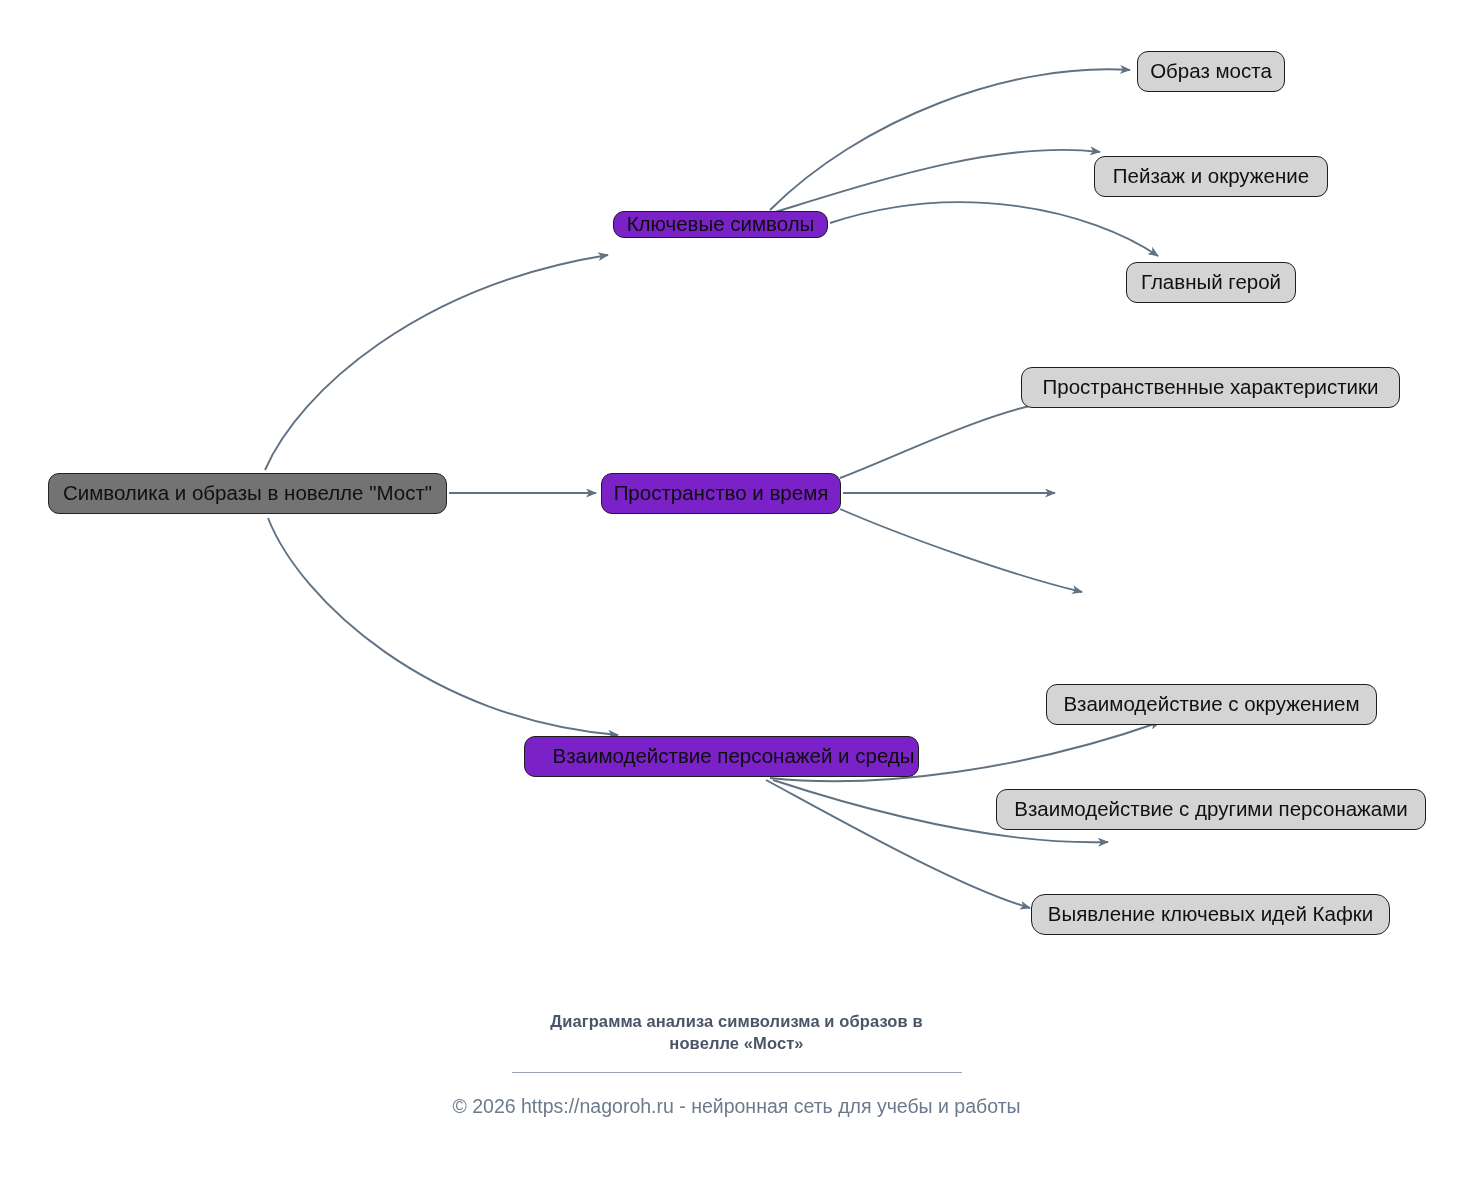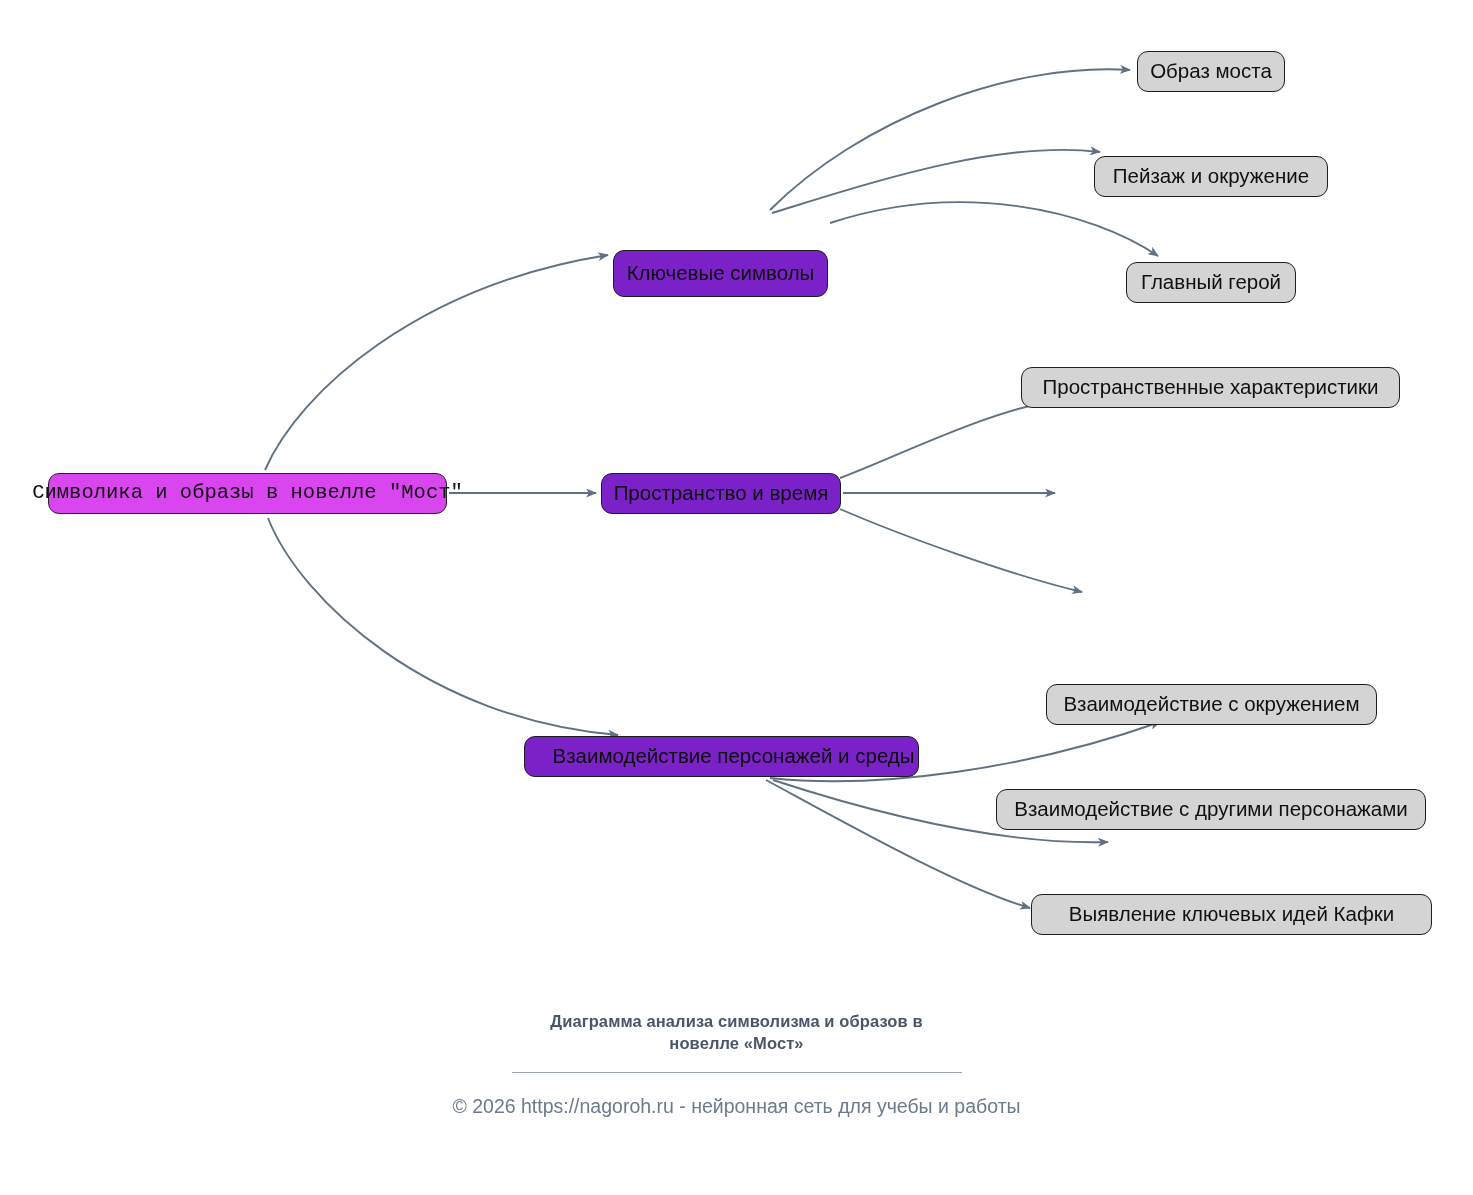--- a/index.html
+++ b/index.html
@@ -8,46 +8,46 @@
 
   #canvas{position:absolute;inset:0;width:1473px;height:1195px;}
 
   svg#edges{position:absolute;left:0;top:0;width:1473px;height:1195px;pointer-events:none;}
 
   .node{position:absolute;box-sizing:border-box;display:flex;align-items:center;
         justify-content:center;border-radius:11px;border:1.4px solid #1a1a1a;
         white-space:nowrap;line-height:1;}
   .node span{display:block;}
 
-  .node.root{background:#d946ef;border-color:#232323;font-family:Liberation Mono, monospace;}
+  .node.root{background:#737373;border-color:#232323;}
   .node.root span{color:#101010;font-size:20.5px;}
 
   .node.branch{background:#7A22C8;border-color:#1d1d1d;}
   .node.branch span{color:#0d0d0d;font-size:20.5px;}
 
   .node.leaf{background:#D4D4D4;border-color:#1e1e1e;}
   .node.leaf span{color:#101010;font-size:20.5px;}
 
   
   #n-root    {left:48px;  top:473px; width:399px; height:41px;}
-  #n-b1      {left:613px; top:211px; width:215px; height:47px;margin-top:39px;}
+  #n-b1      {left:613px; top:211px; width:215px; height:27px;}
   #n-b2      {left:601px; top:473px; width:240px; height:41px;}
   #n-b3      {left:524px; top:736px; width:395px; height:41px;padding-left:24px;}
 
   #n-l11     {left:1137px;top:51px;  width:148px; height:41px;}
   #n-l12     {left:1094px;top:156px; width:234px; height:41px;}
   #n-l13     {left:1126px;top:262px; width:170px; height:41px;}
 
   #n-l21     {left:1021px;top:367px; width:379px; height:41px;}
   #n-l22     {left:1062px;top:473px; width:295px; height:41px;}
   #n-l23     {left:1075px;top:578px; width:270px; height:41px;}
 
   #n-l31     {left:1046px;top:684px; width:331px; height:41px;}
   #n-l32     {left:996px; top:789px; width:430px; height:41px;}
-  #n-l33     {left:1031px;top:894px; width:401px; height:41px;}
+  #n-l33     {left:1031px;top:894px; width:359px; height:41px;border-radius:14px;}
 
   
   #footer{position:absolute;left:0;top:1010px;width:1473px;text-align:center;}
   #footer .caption{color:#4a5568;font-size:16.5px;font-weight:bold;line-height:1.35;
                    letter-spacing:.1px;}
   #footer .rule{width:450px;height:0;border-top:1.4px solid #9aa5b1;margin:17px auto 0;}
   #footer .credit{margin-top:22px;color:#6b7a8c;font-size:19.5px;font-weight:400;}
 </style>
 </head>
 <body>

